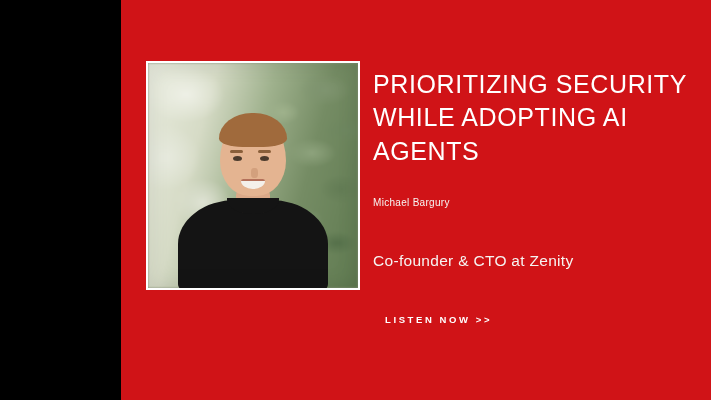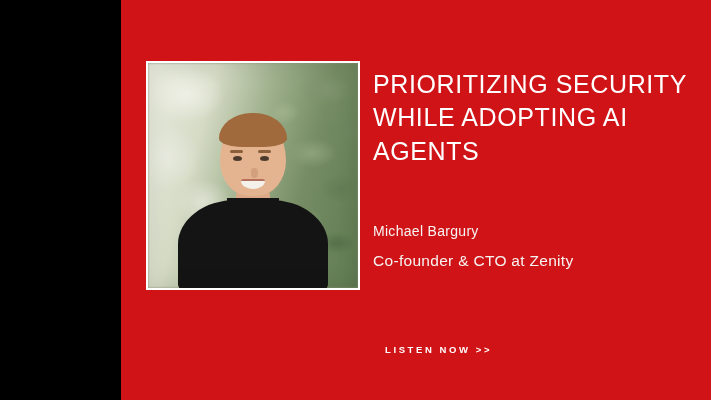--- a/index.html
+++ b/index.html
@@ -154,43 +154,41 @@
     font-weight: 400;
     letter-spacing: 0.6px;
     line-height: 1.33;
     text-transform: uppercase;
     margin: 0;
   }
   .speaker-name {
     position: absolute;
     left: 373px; top: 197px;
     color: #f6f4f2;
-    font-size: 14px;
+    font-size: 10px;
     font-weight: 400;
     letter-spacing: 0.3px;
-    margin-top: 26px;
   }
   .speaker-role {
     position: absolute;
     left: 373px; top: 252px;
     color: #f6f4f2;
     font-size: 15.5px;
     font-weight: 400;
     letter-spacing: 0.3px;
   }
   .listen-cta {
     position: absolute;
     left: 385px; top: 314px;
     color: #ffffff;
     font-size: 9.5px;
     font-weight: 700;
     letter-spacing: 2.6px;
     text-decoration: none;
     white-space: nowrap;
-    margin-top: 30px;
   }
 
   
   .logo-box {
     position: absolute;
     left: 0; top: 291px;
     width: 171px; height: 73px;
     background: #000000;
   }
   .logo-inner {

